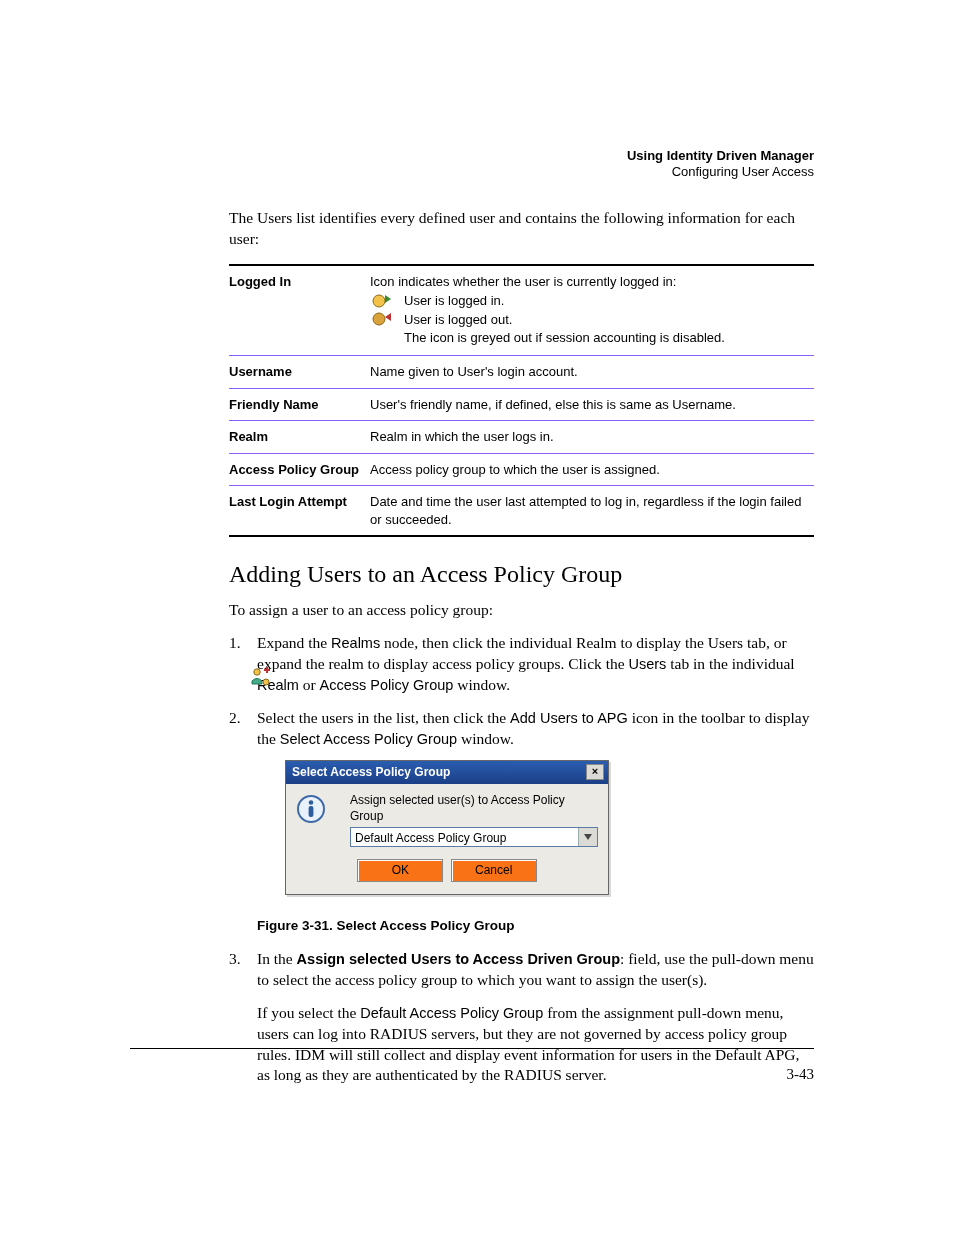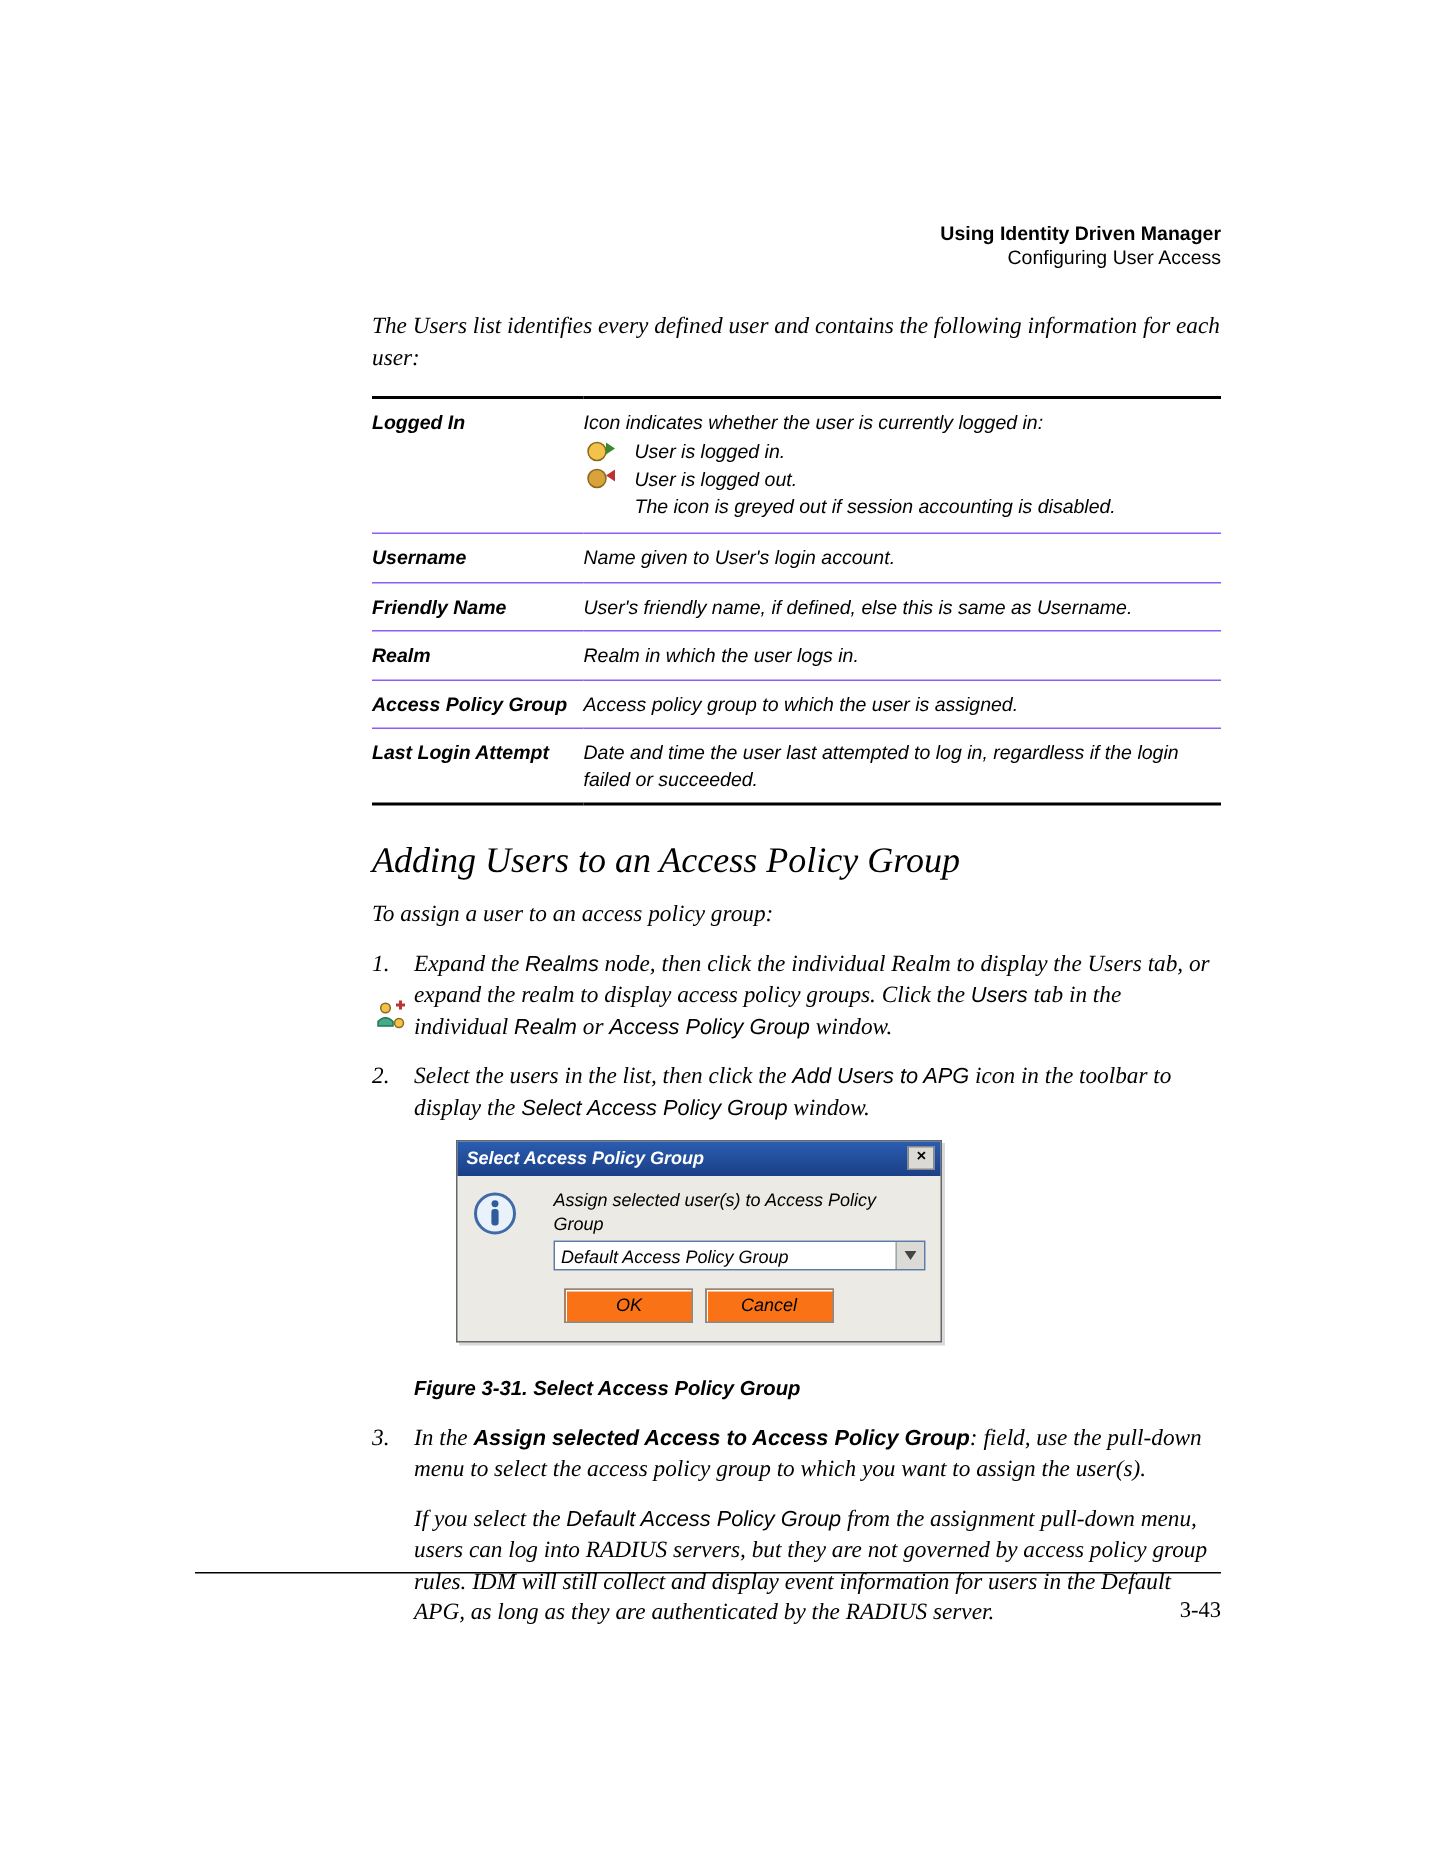--- a/index.html
+++ b/index.html
@@ -13,21 +13,21 @@
     width: 954px;
     height: 1235px;
     position: relative;
     box-sizing: border-box;
   }
   .page {
     box-sizing: border-box;
     position: relative;
     width: 954px;
     height: 981px;
-    padding: 150px 140px 0 88px;
+    padding: 150px 140px 0 69px;
     border-radius: 28px;
   }
   .running-header {
     position: absolute;
     top: 148px;
     right: 140px;
     text-align: right;
     line-height: 1.25;
   }
   .running-header .title {
@@ -41,21 +41,20 @@
   }
   .body-text {
     font-family: "Century Schoolbook", "New Century Schoolbook", "Times New Roman", serif;
     font-size: 15.5px;
     line-height: 1.35;
     margin: 0 0 12px 0;
   }
   .content {
     margin-left: 160px;
     margin-top: 58px;
-    font-style: italic;
   }
 
   table.field-table {
     border-collapse: collapse;
     width: 100%;
     font-family: Arial, Helvetica, sans-serif;
     font-size: 13px;
     margin-top: 14px;
     margin-bottom: 24px;
   }
@@ -321,21 +320,21 @@
                 <span class="btn">OK</span>
                 <span class="btn">Cancel</span>
               </div>
             </div>
           </div>
         </div>
         <div class="figure-caption" style="margin-left:0;">Figure 3-31. Select Access Policy Group</div>
       </li>
       <li>
         <span class="num">3.</span>
-        <span>In the </span><span class="bold-sans">Assign selected Access to Access Policy Group</span><span>: field, use the pull-down menu to select the access policy group to which you want to assign the user(s).</span>
+        <span>In the </span><span class="bold-sans">Assign selected Users to Access Driven Group</span><span>: field, use the pull-down menu to select the access policy group to which you want to assign the user(s).</span>
         <p class="body-text" style="margin-top:12px; margin-bottom:0;">
           <span>If you select the </span><span class="sans">Default Access Policy Group</span><span> from the assignment pull-down menu, users can log into RADIUS servers, but they are not governed by access policy group rules. IDM will still collect and display event information for users in the Default APG, as long as they are authenticated by the RADIUS server.</span>
         </p>
       </li>
     </ol>
 
   </div>
 
   <div class="margin-icon">
     <svg width="22" height="22" viewBox="0 0 22 22">

